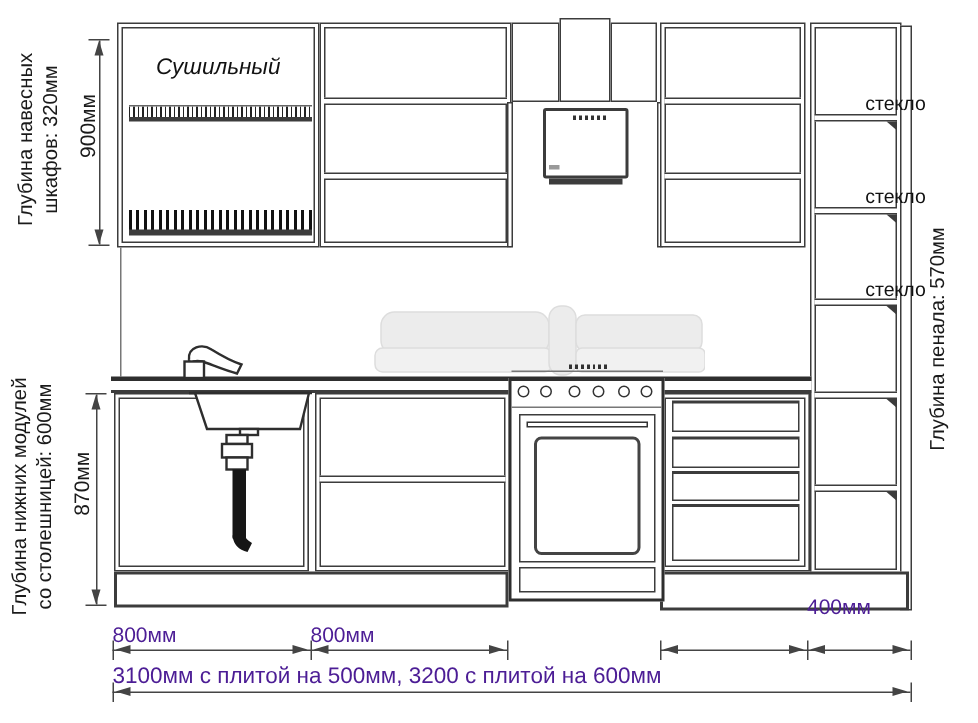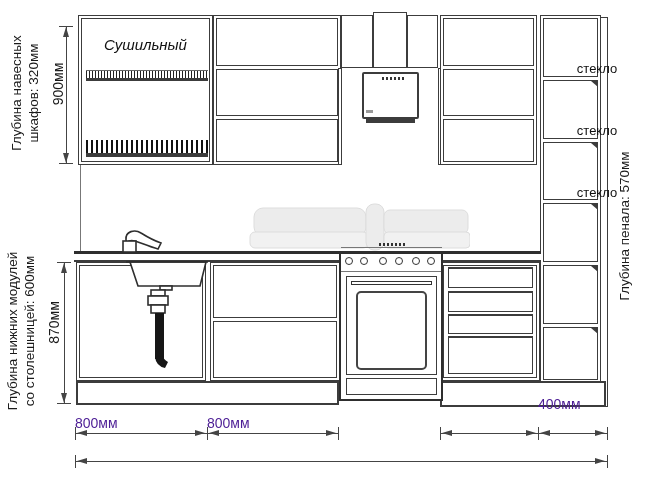--- a/index.html
+++ b/index.html
@@ -168,20 +168,21 @@
   <div class="tick" style="left:607px;top:427px;"></div>
   <div class="arr l" style="left:77px;top:430px;"></div>
   <div class="arr r" style="left:195px;top:430px;"></div>
   <div class="arr l" style="left:209px;top:430px;"></div>
   <div class="arr r" style="left:326px;top:430px;"></div>
   <div class="arr l" style="left:442px;top:430px;"></div>
   <div class="arr r" style="left:526px;top:430px;"></div>
   <div class="arr l" style="left:540px;top:430px;"></div>
   <div class="arr r" style="left:595px;top:430px;"></div>
 
+  <div class="dimtext" style="left:75px;top:442px;width:532px;font-size:15px;">3100мм с плитой на 500мм, 3200 с плитой на 600мм</div>
   <div class="dimline" style="left:75px;top:461px;width:532px;"></div>
   <div class="tick" style="left:75px;top:455px;"></div>
   <div class="tick" style="left:607px;top:455px;"></div>
   <div class="arr l" style="left:77px;top:458px;"></div>
   <div class="arr r" style="left:595px;top:458px;"></div>
 
   <div class="vtext" style="left:8px;top:172px;width:158px;font-size:13.5px;">
     <div>Глубина навесных</div>
     <div>шкафов: 320мм</div>
   </div>

